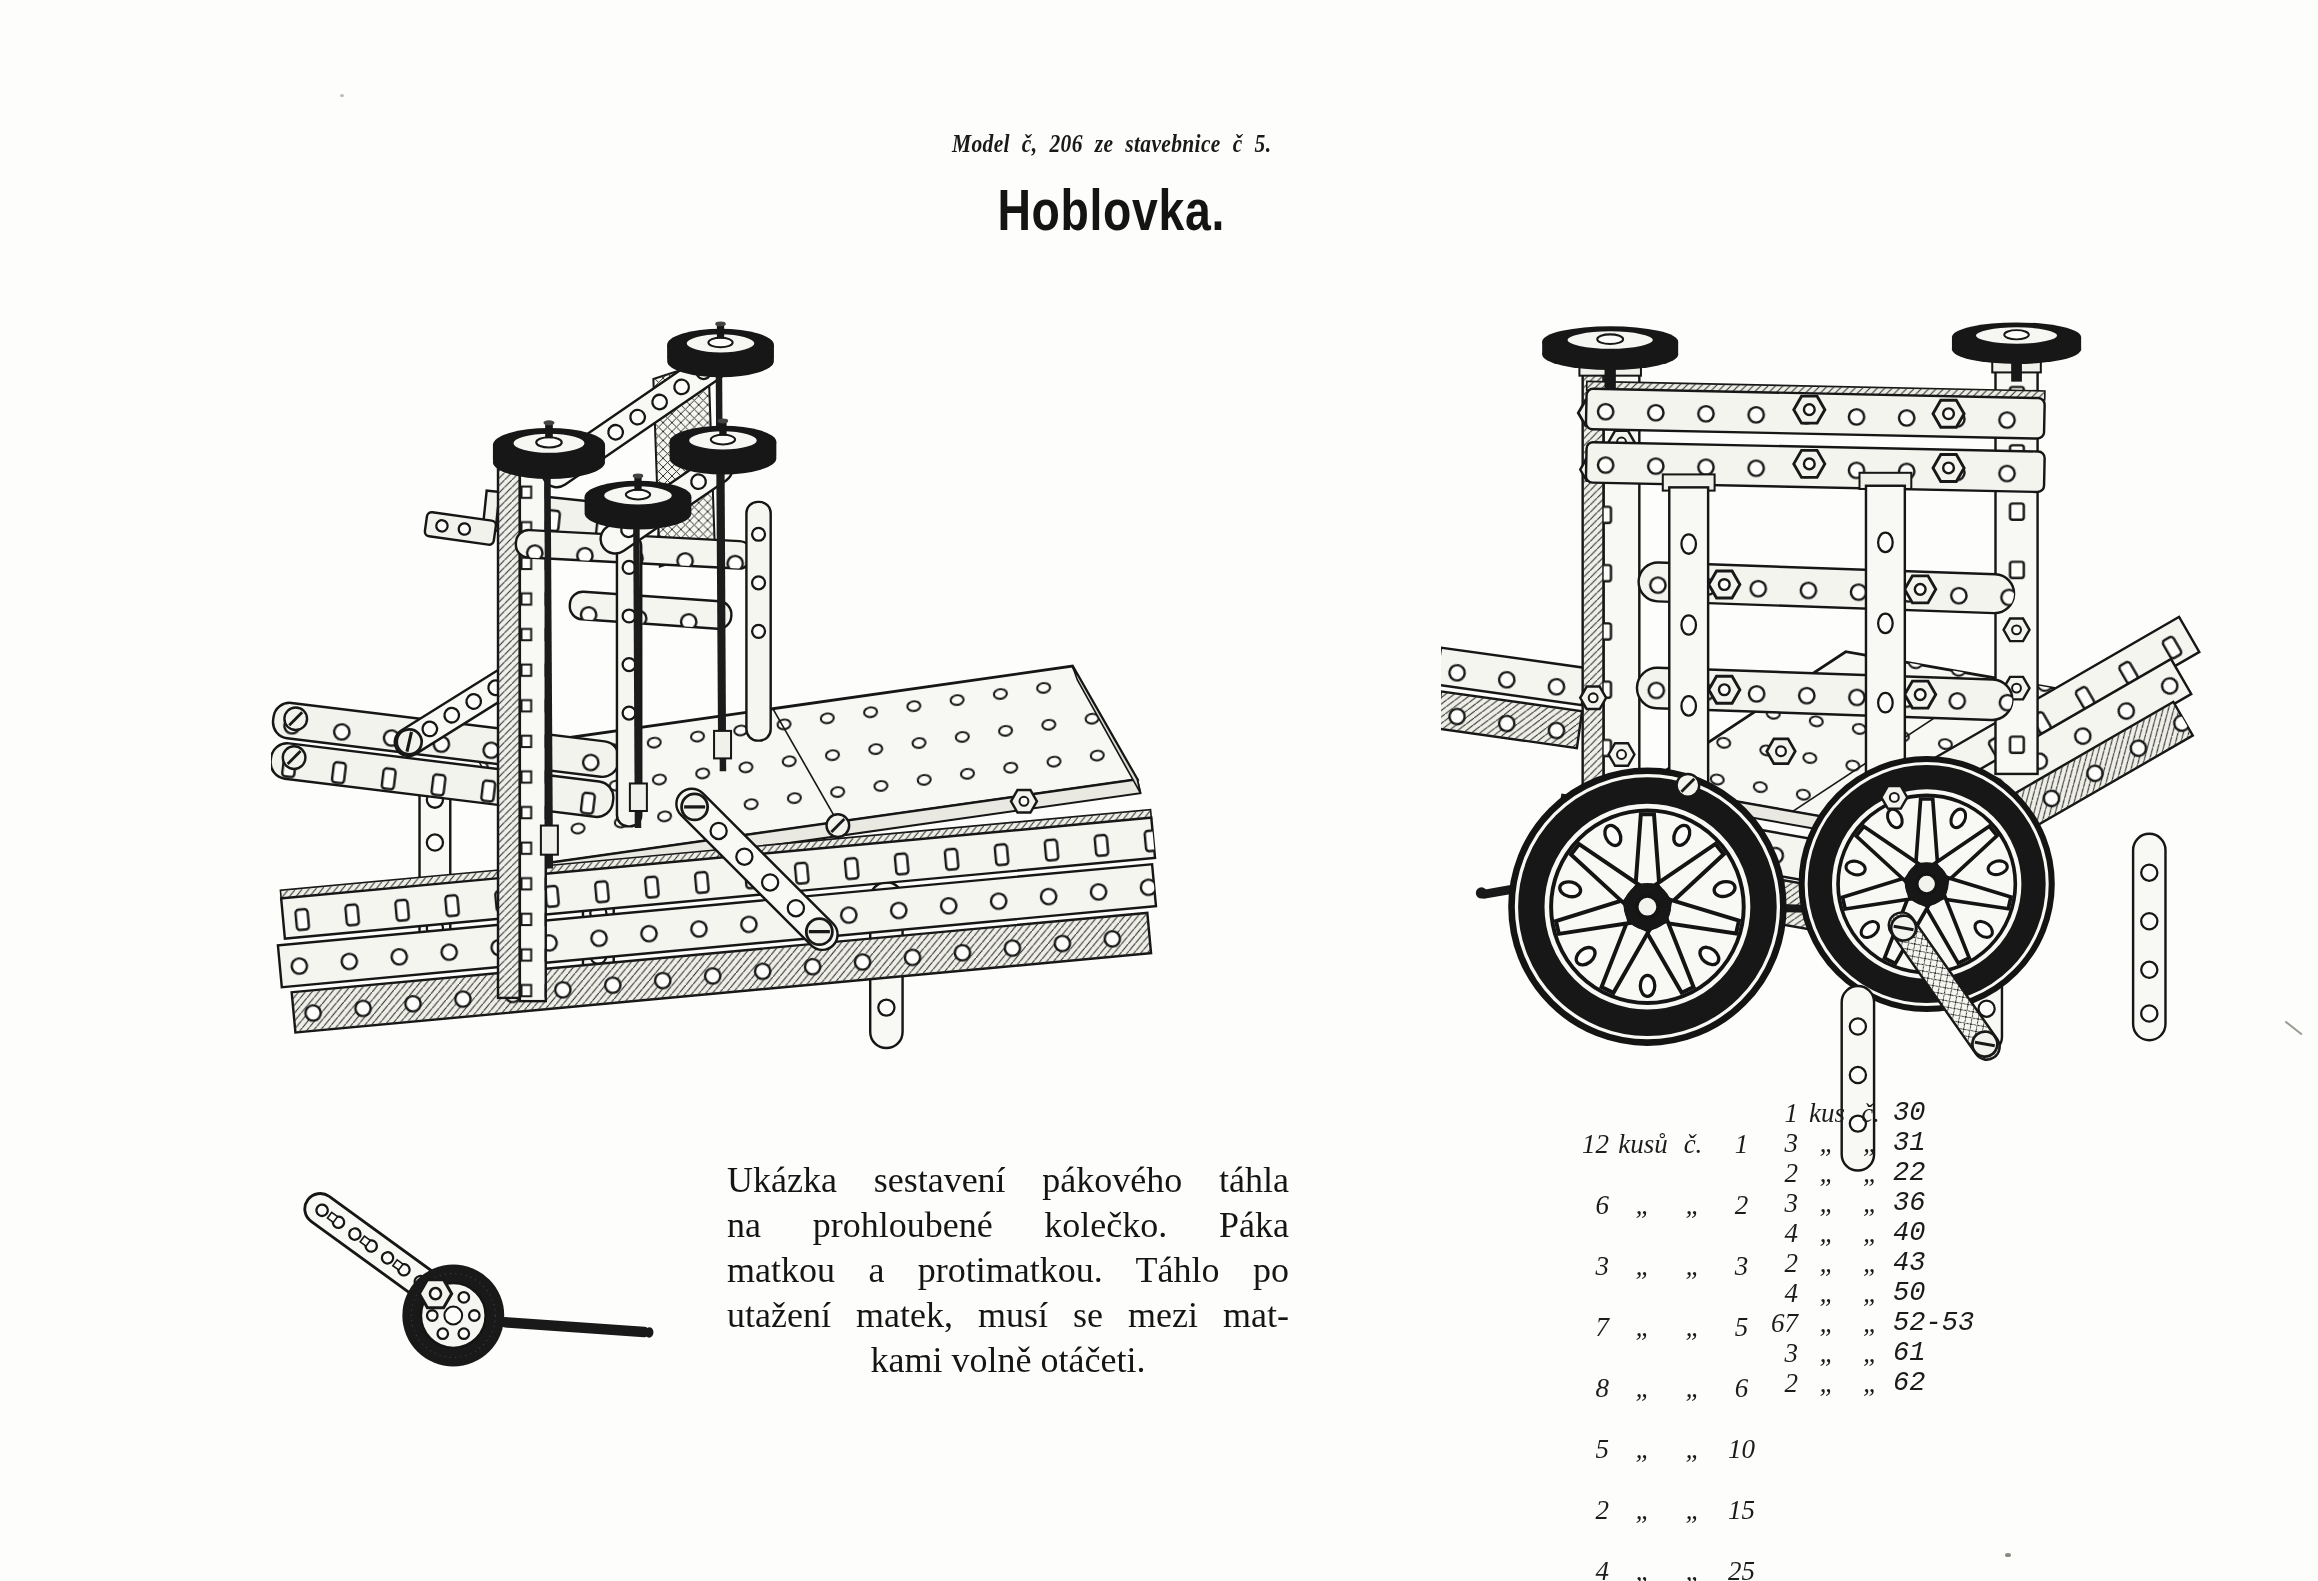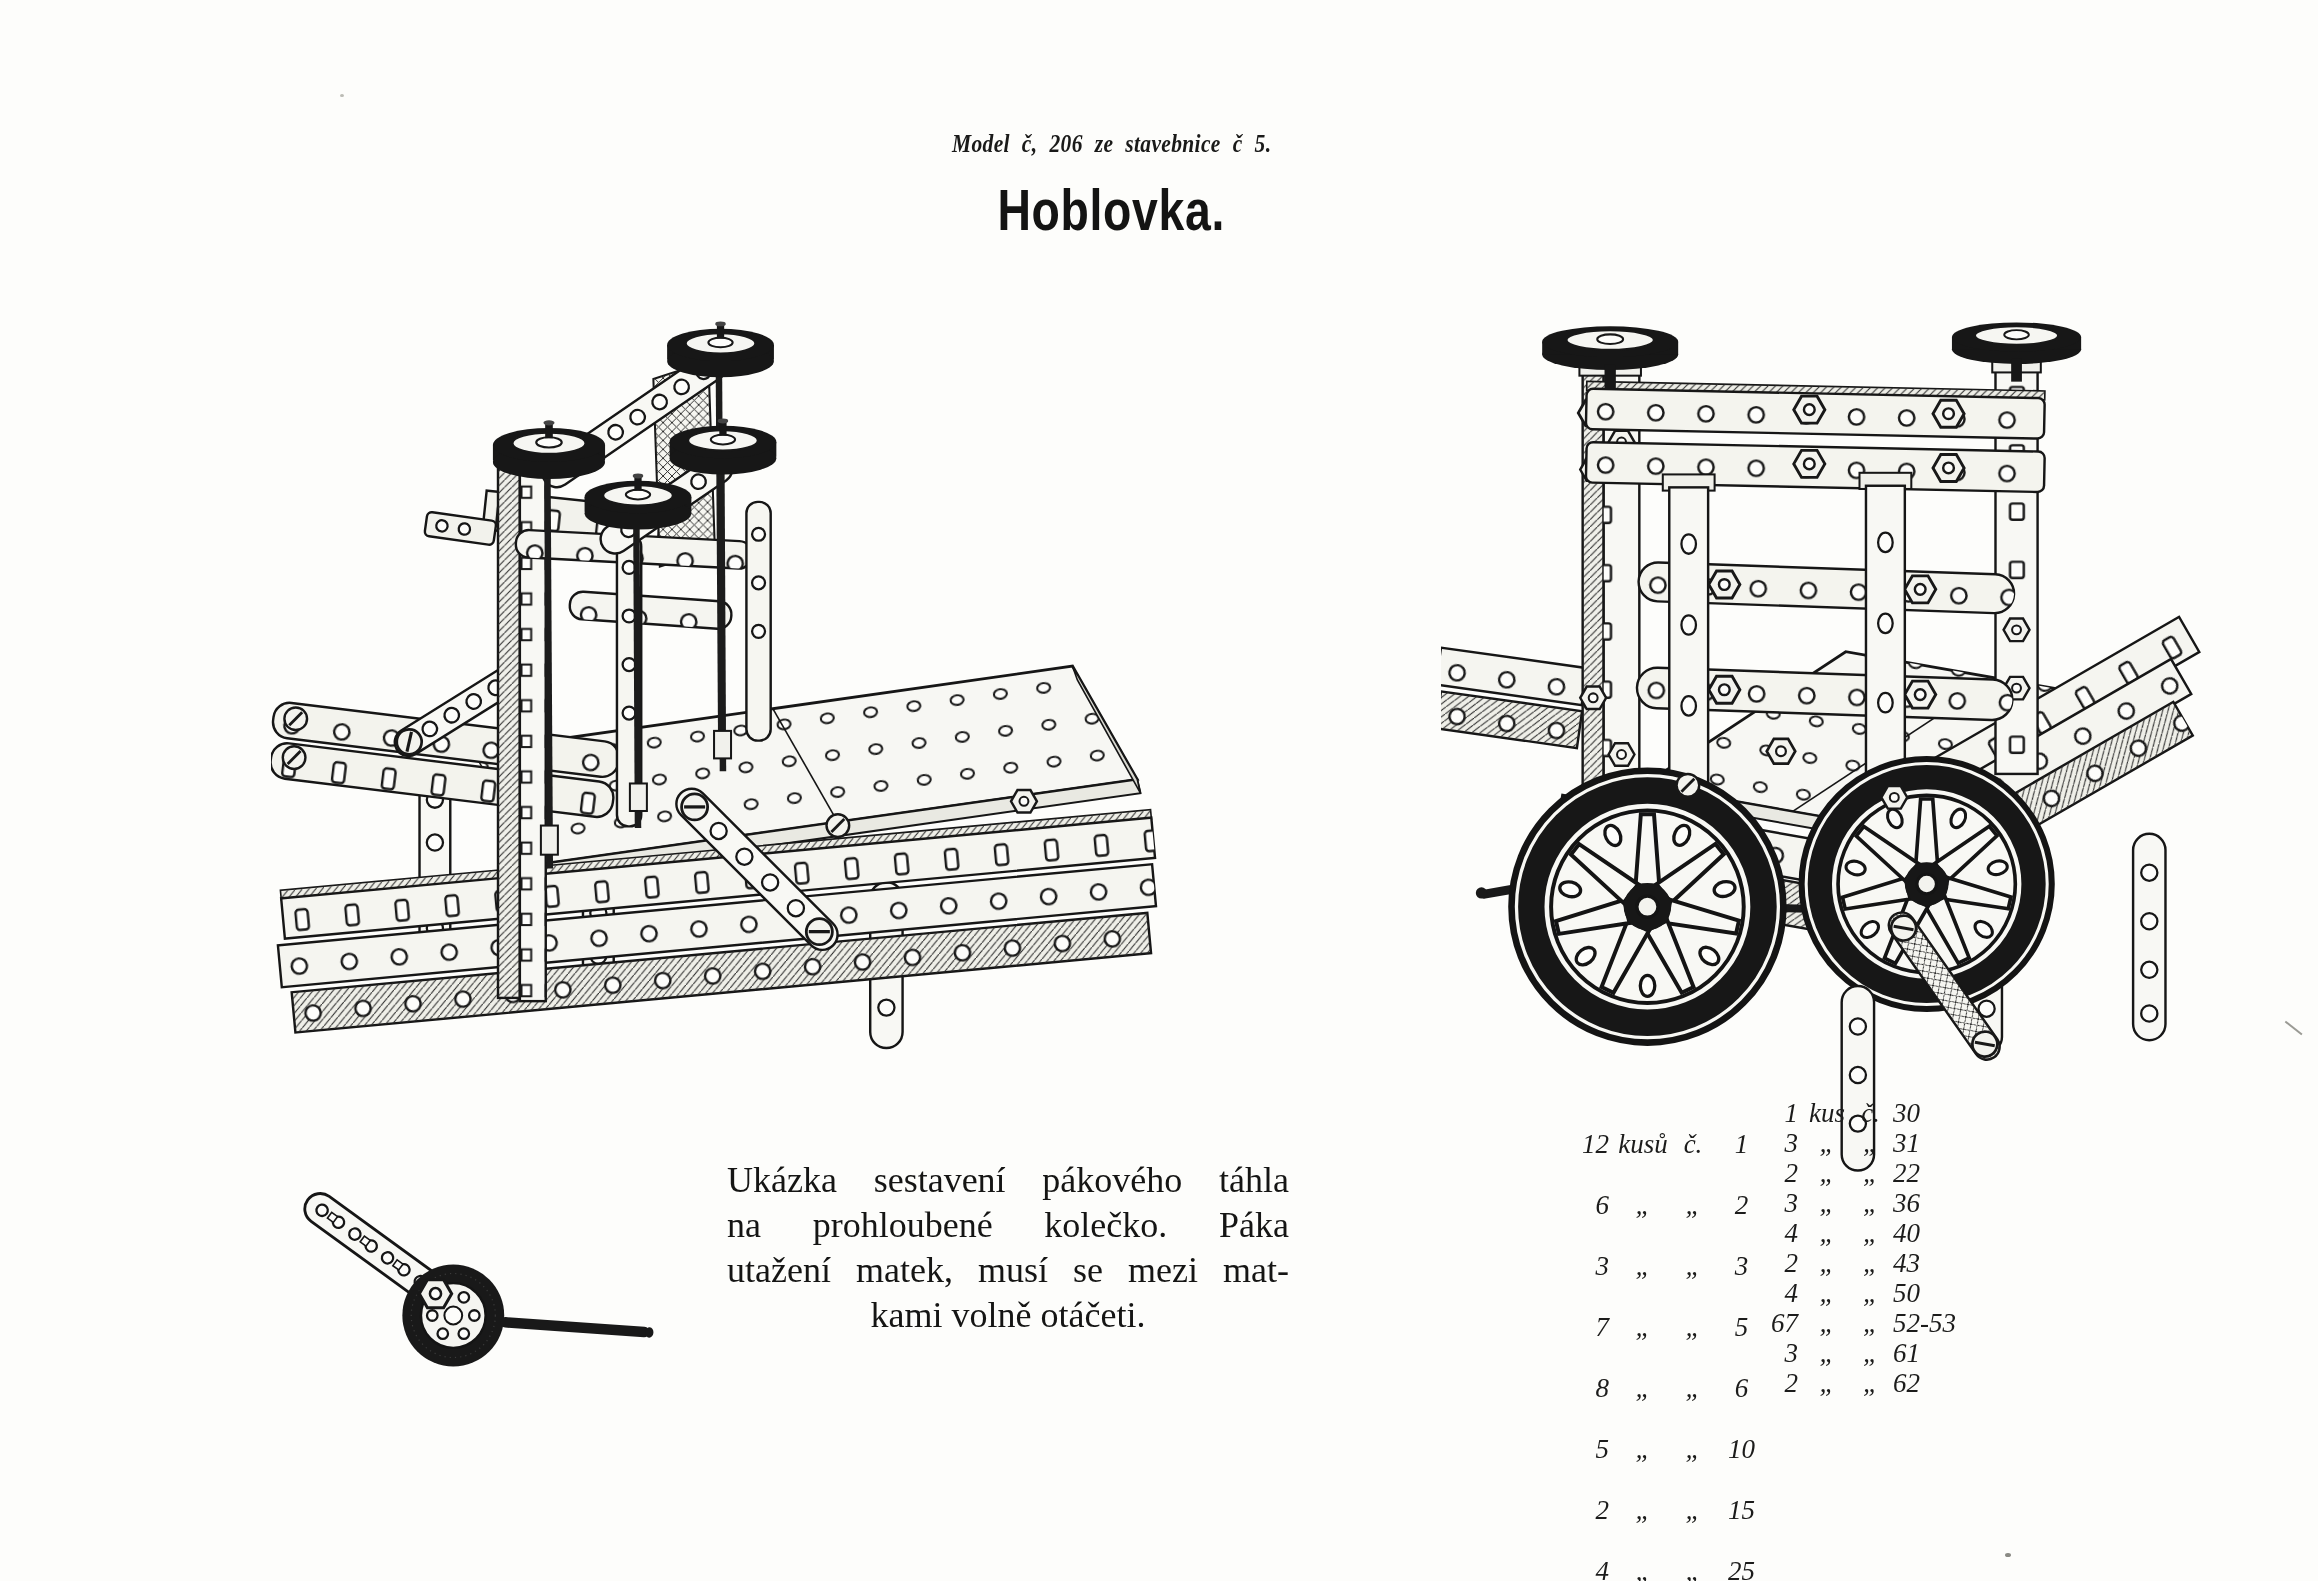--- a/index.html
+++ b/index.html
@@ -35,21 +35,21 @@
   .ptable{position:absolute;font:italic 27px/30px "Liberation Serif","DejaVu Serif",serif;color:#1c1c1b;}
   .pt-left{left:1572px;top:1098px;}
   .pt-right{left:1761px;top:1098px;}
   .prow{display:grid;}
   .pt-left .prow{grid-template-columns:37px 52px 32px 49px;column-gap:8px;margin-top:31px;}
   .pt-right .prow{grid-template-columns:37px 45px 29px 99px;column-gap:6.5px;}
   .q{text-align:right;}
   .u{text-align:center;}
   .n{text-align:center;}
   .pt-left .p{text-align:center;}
-  .pt-right .p{text-align:left;padding-left:1.6px;}
+  .pt-right .p{text-align:left;padding-left:1.6px;font-family:Liberation Mono, monospace;}
   
   .speck-a{left:2283px;top:1027px;width:21px;height:2.4px;background:#9a9a94;transform:rotate(38deg);}
   .speck-b{left:2005px;top:1553px;width:5.7px;height:4px;border-radius:50%;background:#8a8a84;}
   .speck-c{left:340px;top:94px;width:4px;height:3.2px;border-radius:50%;background:#bcbcb5;}
 </style>
 </head>
 <body>
 
 <svg width="0" height="0" style="position:absolute" aria-hidden="true">
   <defs>
@@ -495,20 +495,21 @@
   <use href="#hexnut" transform="translate(188,148) scale(1.25)"></use>
   <g transform="translate(268,183) rotate(4)">
     <rect y="-6.5" width="185" height="13" rx="6.5" fill="#191919"></rect>
     <ellipse cx="185" cy="0" rx="5" ry="6.5" fill="#191919"></ellipse>
   </g>
 </svg>
 
 <div class="abs note">
   <div class="jline">Ukázka sestavení pákového táhla</div>
   <div class="jline">na prohloubené kolečko. Páka</div>
+  <div class="jline">matkou a protimatkou. Táhlo po</div>
   <div class="jline">utažení matek, musí se mezi mat-</div>
   <div class="cline">kami volně otáčeti.</div>
 </div>
 
 <div class="ptable pt-left">
   <div class="prow">
       <span class="q">12</span>
       <span class="u">kusů</span>
       <span class="n">č.</span>
       <span class="p">1</span>

